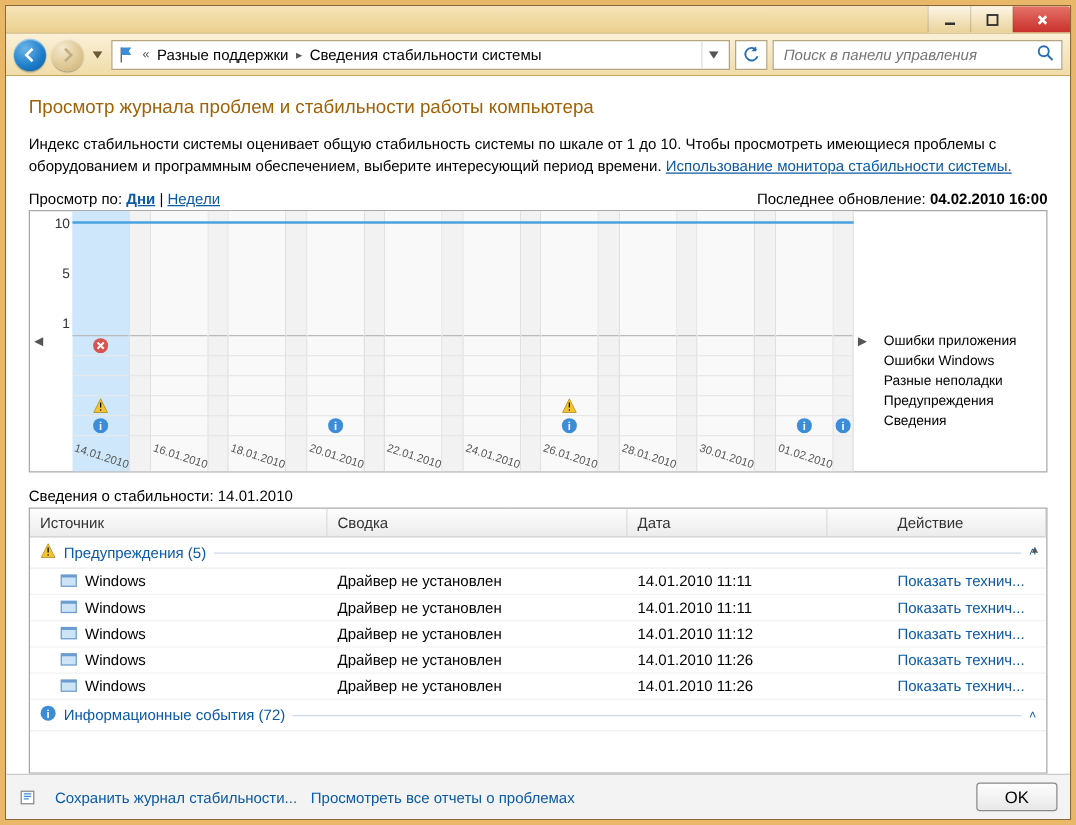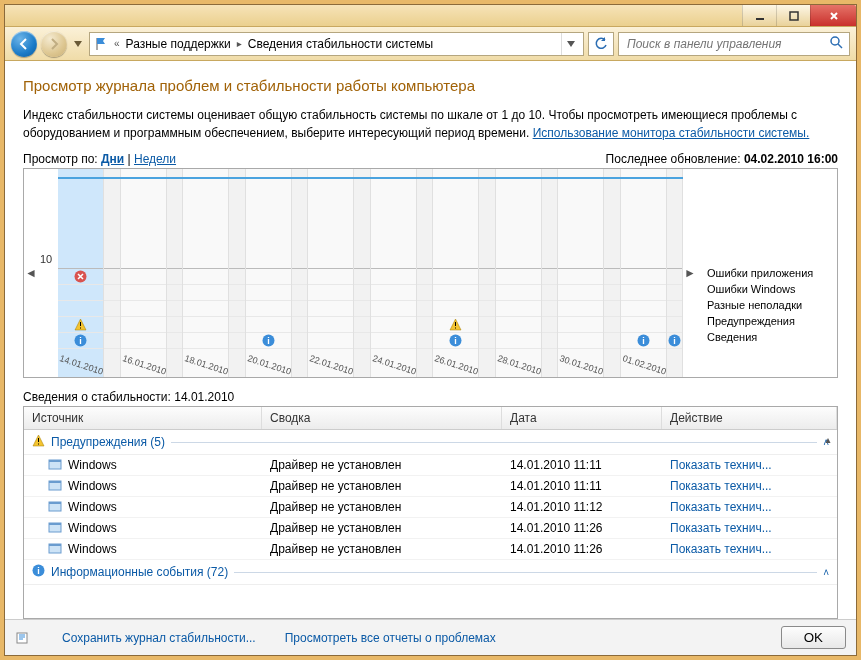--- a/index.html
+++ b/index.html
@@ -89,21 +89,21 @@
   .desc a { color:#0b5aa6; text-decoration:underline; }
   .filter-row { display:flex; justify-content:space-between; margin-bottom:2px; }
   .filter-row a { color:#0b5aa6; text-decoration:underline; }
   
   .chart-wrap {
     border:1px solid #a9a9a9;
     display:flex;
     margin-bottom:10px;
     position:relative;
   }
-  .y-axis { width:20px; display:flex; flex-direction:row; justify-content:space-between; align-items:flex-end; padding:4px 2px; font-size:11px; color:#333; height:100px;gap:27px; }
+  .y-axis { width:20px; display:flex; flex-direction:column; justify-content:space-between; align-items:flex-end; padding:4px 2px; font-size:11px; color:#333; height:100px;gap:27px; }
   .chart-cols {
     flex:1; display:flex;
     position:relative;
   }
   .chart-col {
     flex:1; border-right:1px solid #e0e0e0;
     display:flex; flex-direction:column;
     background:#f2f2f2;
   }
   .chart-col:nth-child(odd){ background:#f9f9f9; }
@@ -130,21 +130,21 @@
   
   .ev-icon { width:13px; height:13px; }
   .ev-err svg circle{ fill:#d9534f; }
   .ev-warn svg polygon{ fill:#f4c430; stroke:#a07800; stroke-width:0.5; }
   .ev-info svg circle{ fill:#3b8dd9; }
   
   .details-title { margin:2px 0 2px 0; }
   .table-wrap { border:1px solid #a9a9a9; flex:1; display:flex; flex-direction:column; min-height:0; overflow:hidden; }
   .thead { display:flex; background:linear-gradient(#fdfdfd,#ececec); border-bottom:1px solid #ccc; }
   .th { padding:4px 8px; border-right:1px solid #ddd; font-weight:400; color:#333; }
-  .c1 { width:238px; } .c2 { width:240px; } .c3 { width:160px; } .c4 { flex:1; }
+  .c1 { width:238px; } .c2 { width:240px; } .c3 { width:160px; } .c4 { flex:1;margin-left:48px; }
   .tbody { flex:1; overflow-y:auto; position:relative; }
   .section-hdr {
     display:flex; align-items:center; gap:6px;
     color:#0b5aa6; padding:4px 8px;
     border-bottom:1px solid #eee;
   }
   .section-hdr .line { flex:1; height:1px; background:#ccd8e6; }
   .section-hdr .toggle { color:#0b5aa6; font-size:10px; }
   .trow { display:flex; padding:3px 0; border-bottom:1px solid #f2f2f2; }
   .trow .td { padding:0 8px; }
@@ -155,21 +155,21 @@
     position:absolute; right:2px; top:2px; width:14px; height:14px;
     display:flex; align-items:center; justify-content:center;
     font-size:10px; color:#555;
   }
   
   .footer {
     margin: 0 -18px;
     border-top:1px solid #ccc;
     background:#f3f3f3;
     padding:6px 10px;
-    display:flex; align-items:center; gap:29px;
+    display:flex; align-items:center; gap:11px;
   }
   .footer a { color:#0b5aa6; text-decoration:none; }
   .footer .spacer { flex:1; }
   .ok-btn {
     padding:3px 22px; background:linear-gradient(#fdfdfd,#e8e8e8);
     border:1px solid #8a8a8a; border-radius:3px;
   }
   .save-icon, .info-file-icon { width:14px; height:14px; display:inline-block; vertical-align:middle; margin-right:4px; }
 </style>
 </head>

